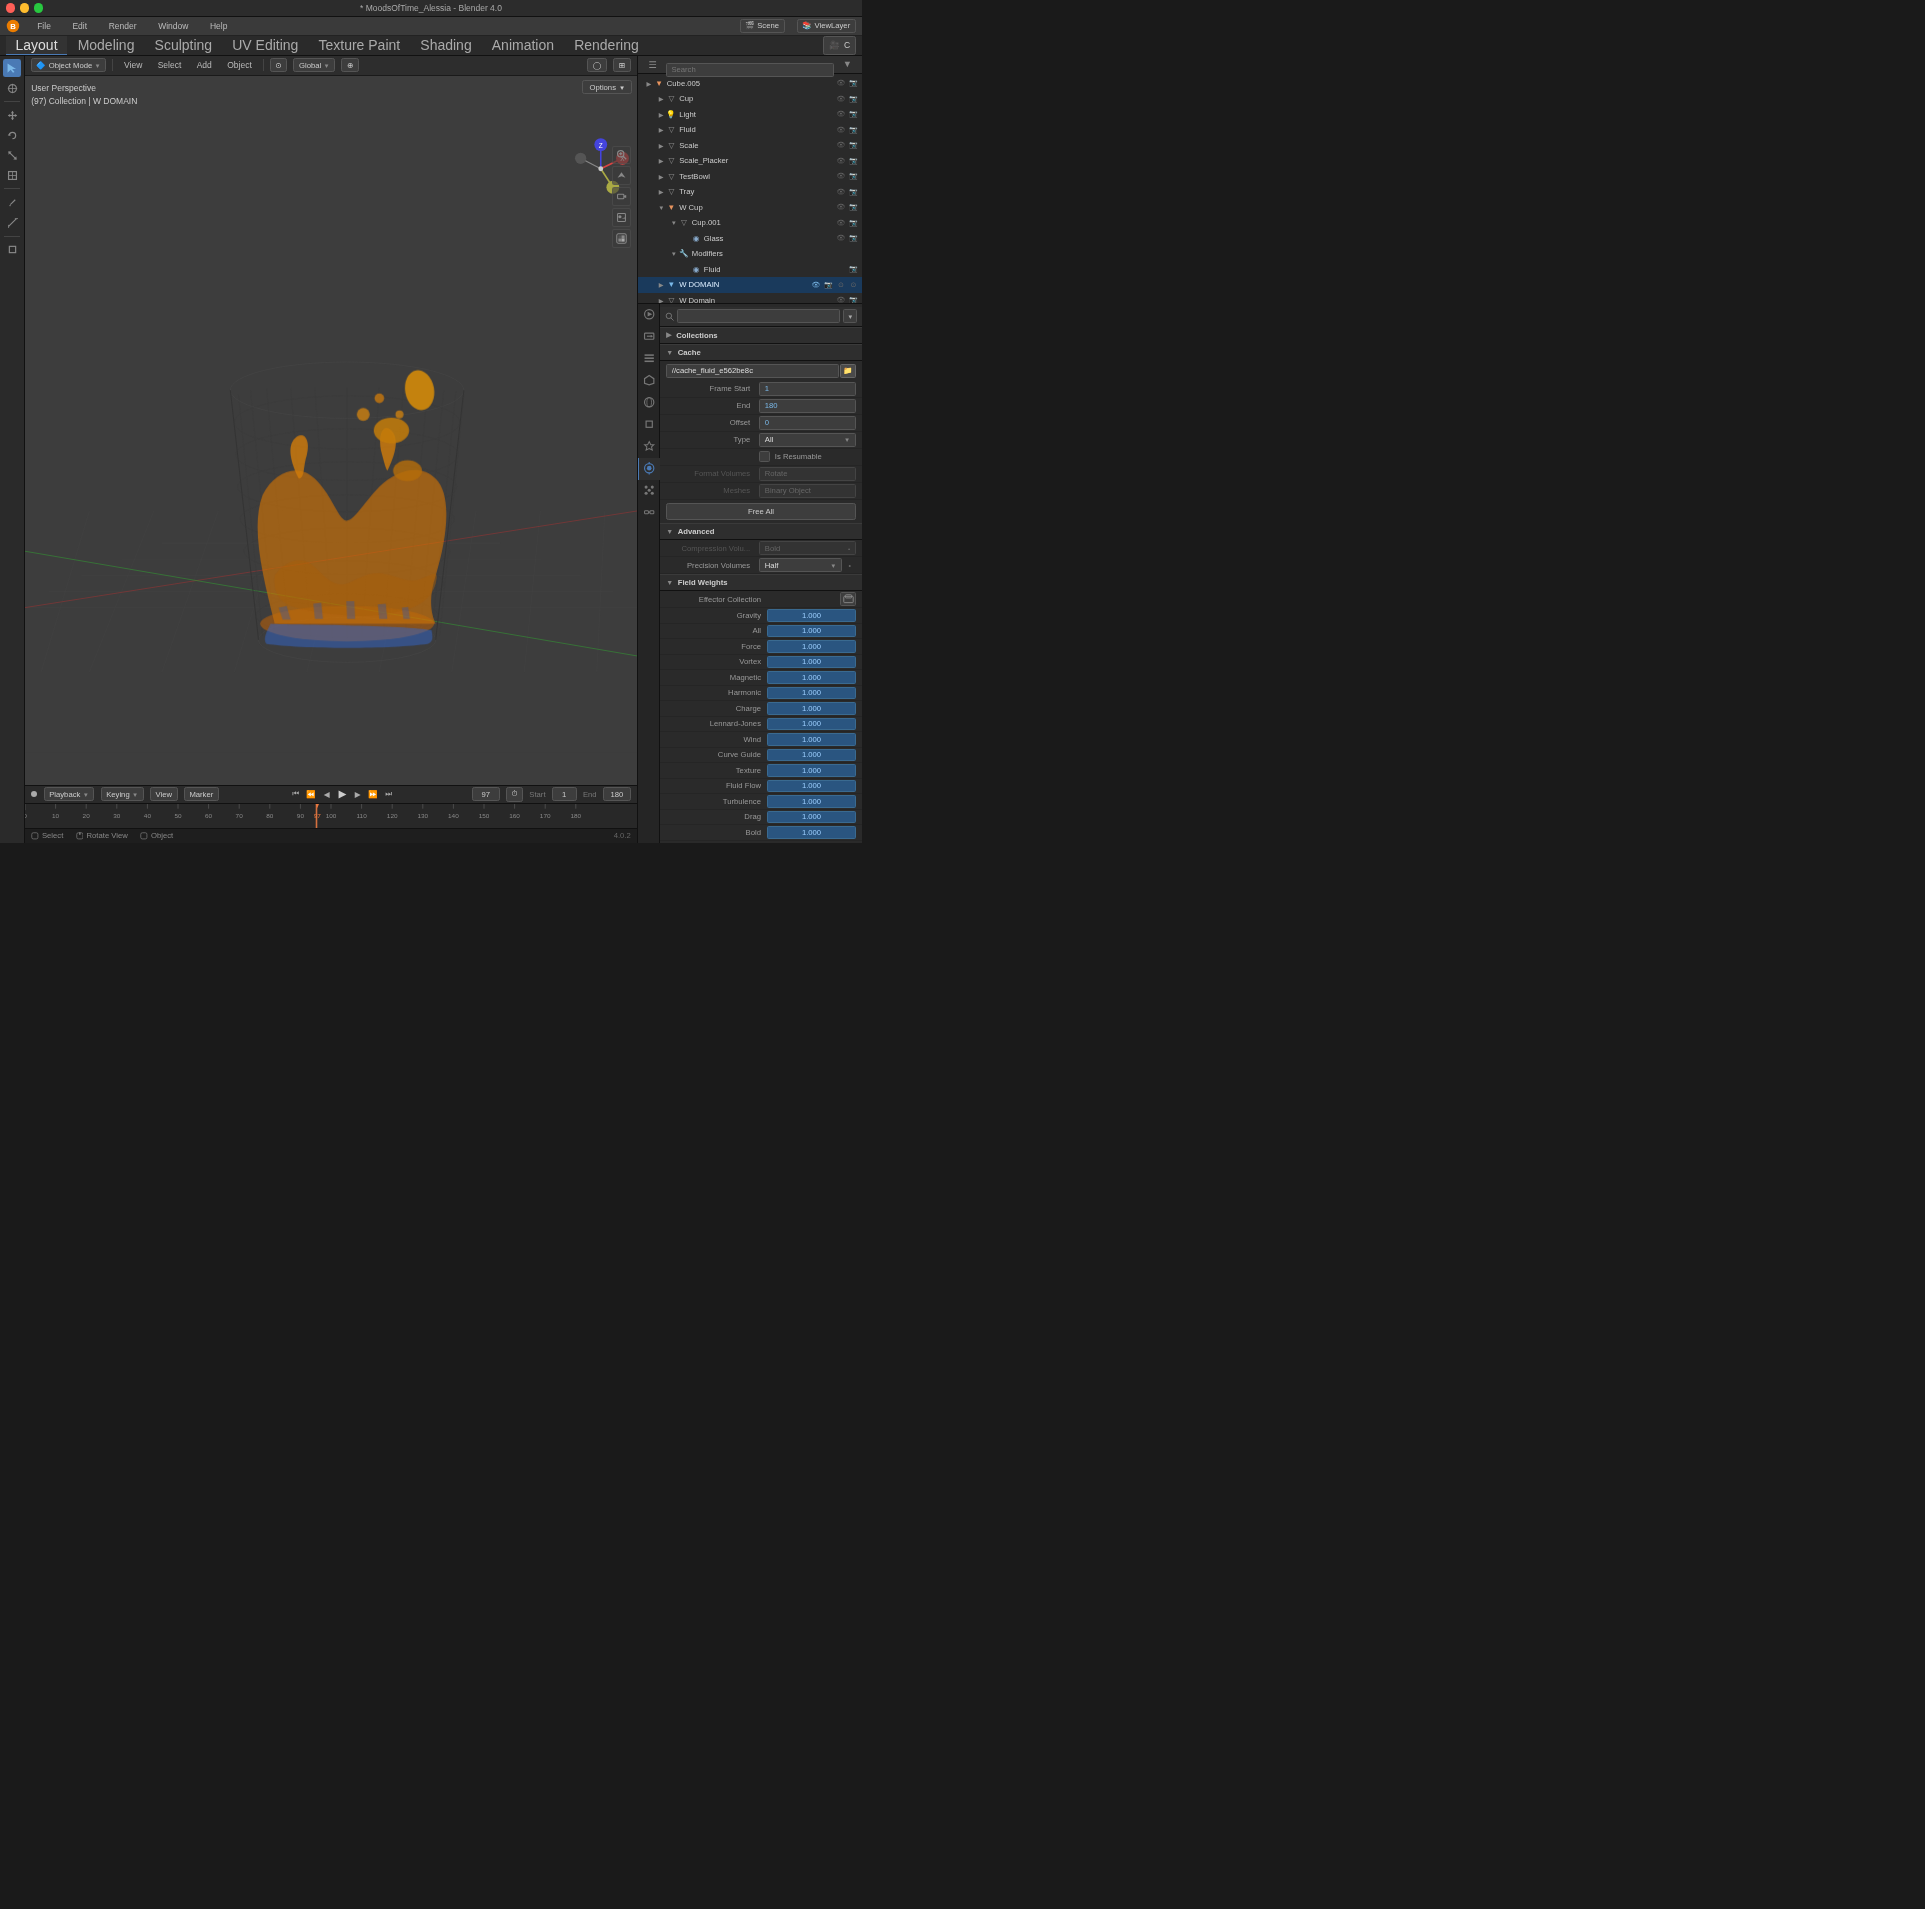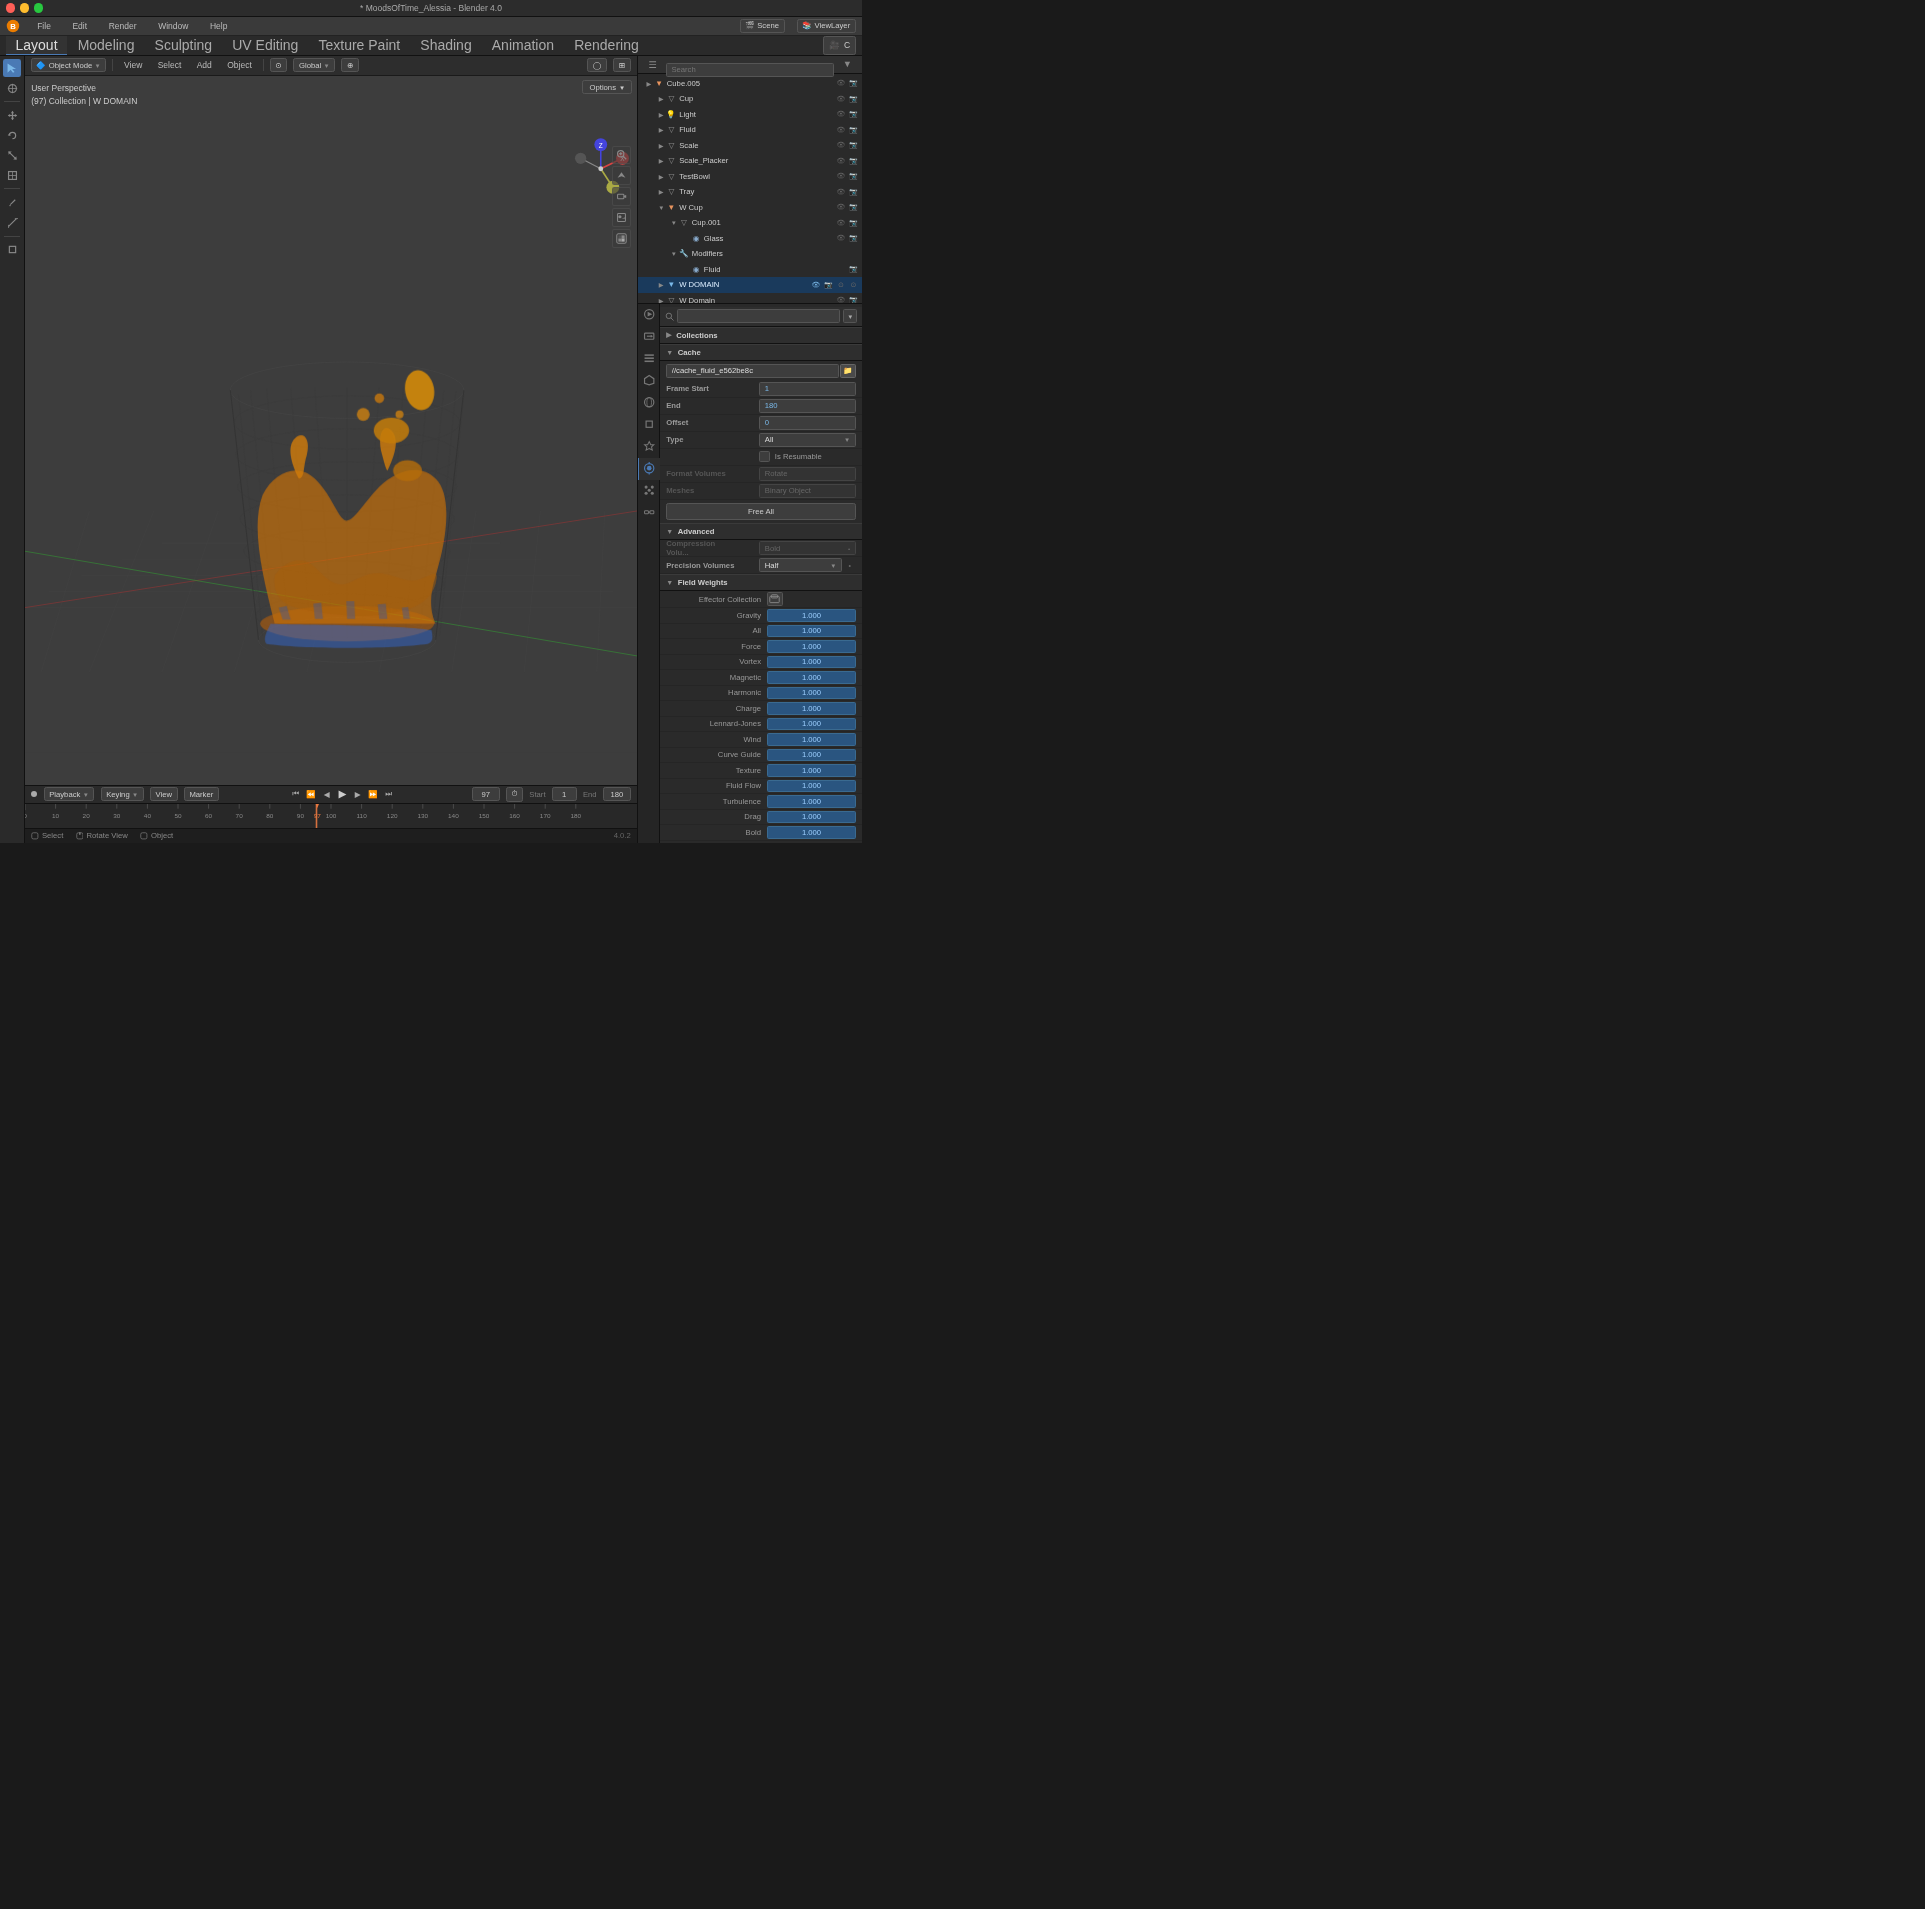--- a/index.html
+++ b/index.html
@@ -390,22 +390,22 @@
       height: 17px;
       display: flex;
       align-items: center;
       padding: 0 6.2px;
       border-bottom: 0.8px solid #252525;
     }
     .prop-label {
       color: #999;
       font-size: 7.7px;
       flex: 0 0 93px;
-      padding-right: 20px;
-      font-weight: bold;
+      text-align: right;
+      padding-right: 9px;
     }
     .prop-value {
       flex: 1;
       height: 14px;
       background: #3d3d3d;
       border: 0.8px solid #555;
       border-radius: 1.5px;
       display: flex;
       align-items: center;
       padding: 0 4.6px;
@@ -512,20 +512,21 @@
       color: #ccc;
     }
 
     
     .effector-row {
       height: 17px;
       display: flex;
       align-items: center;
       padding: 0 6.2px;
       border-bottom: 0.8px solid #252525;
+      justify-content: space-between;
     }
     .effector-label {
       color: #999;
       font-size: 7.7px;
       flex: 0 0 101px;
       text-align: right;
       padding-right: 6.2px;
     }
     .effector-icon-btn {
       width: 15.5px; height: 14px;

